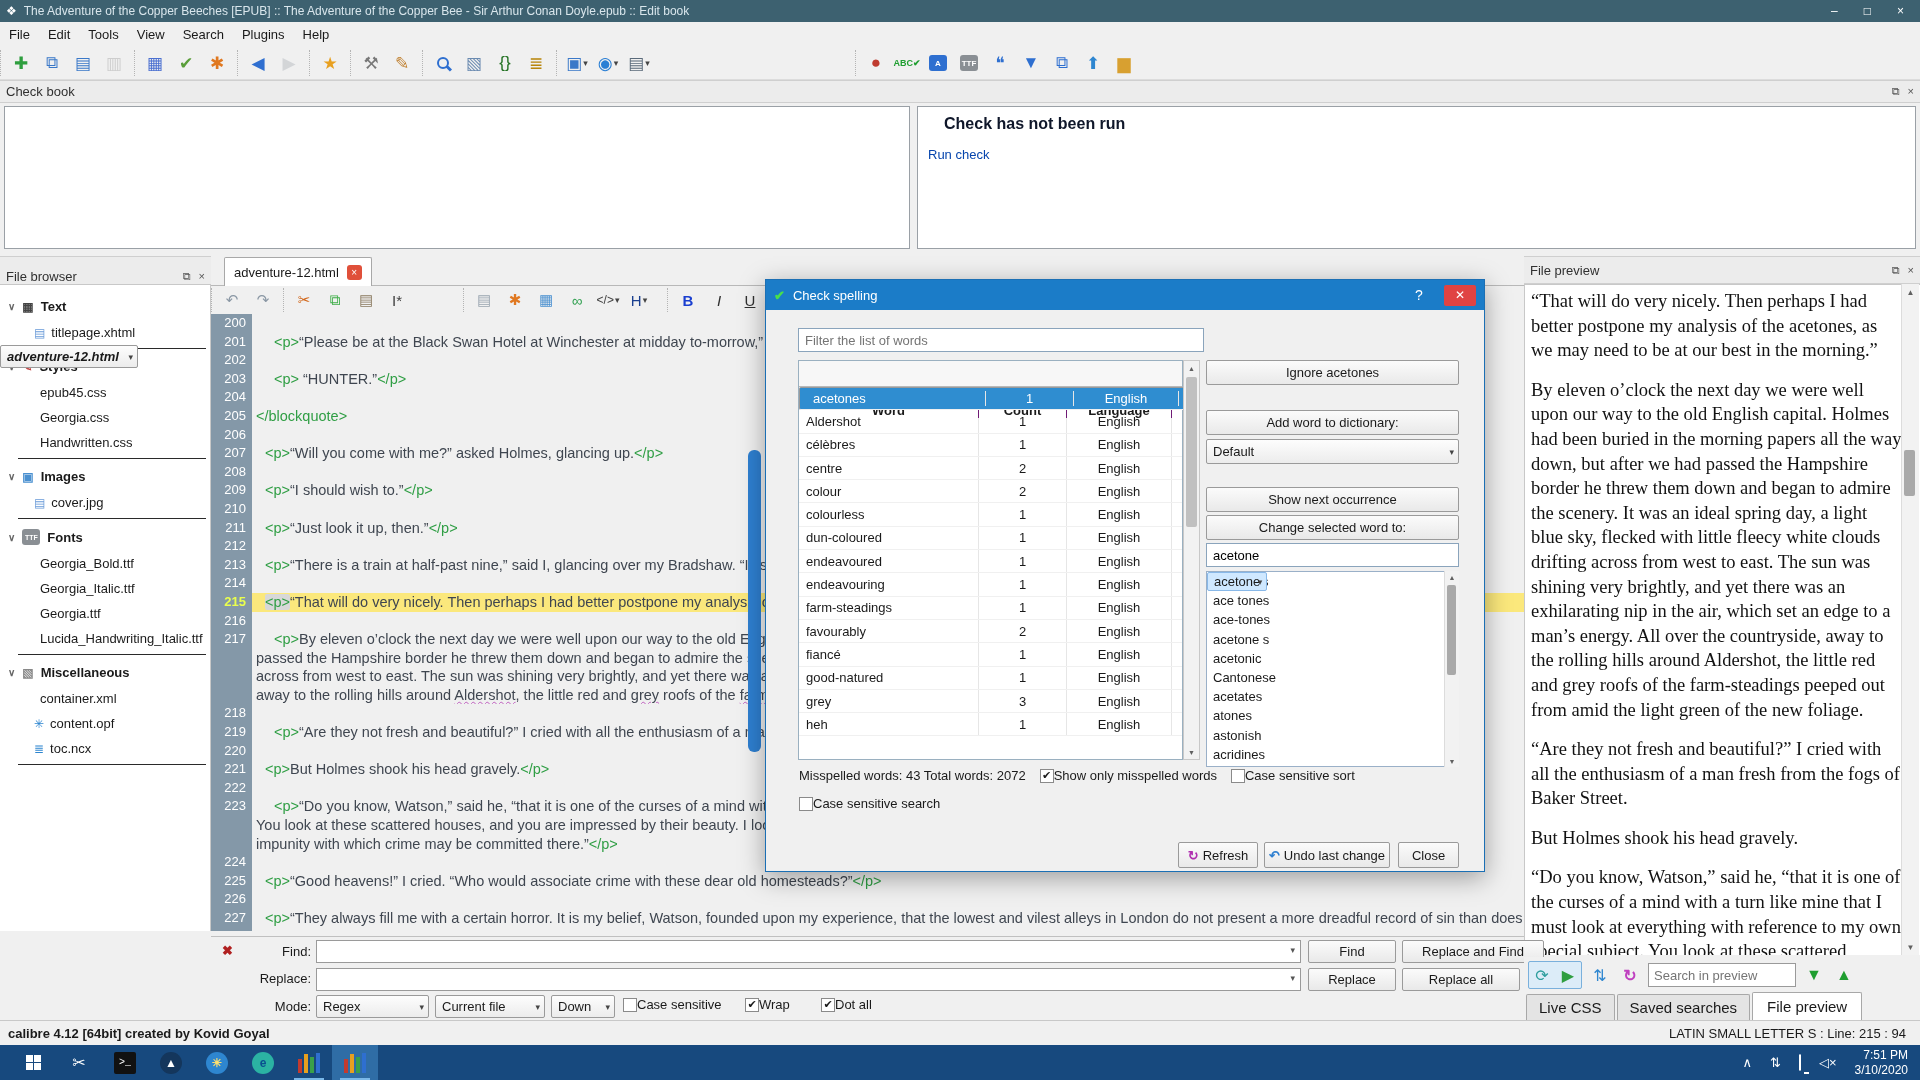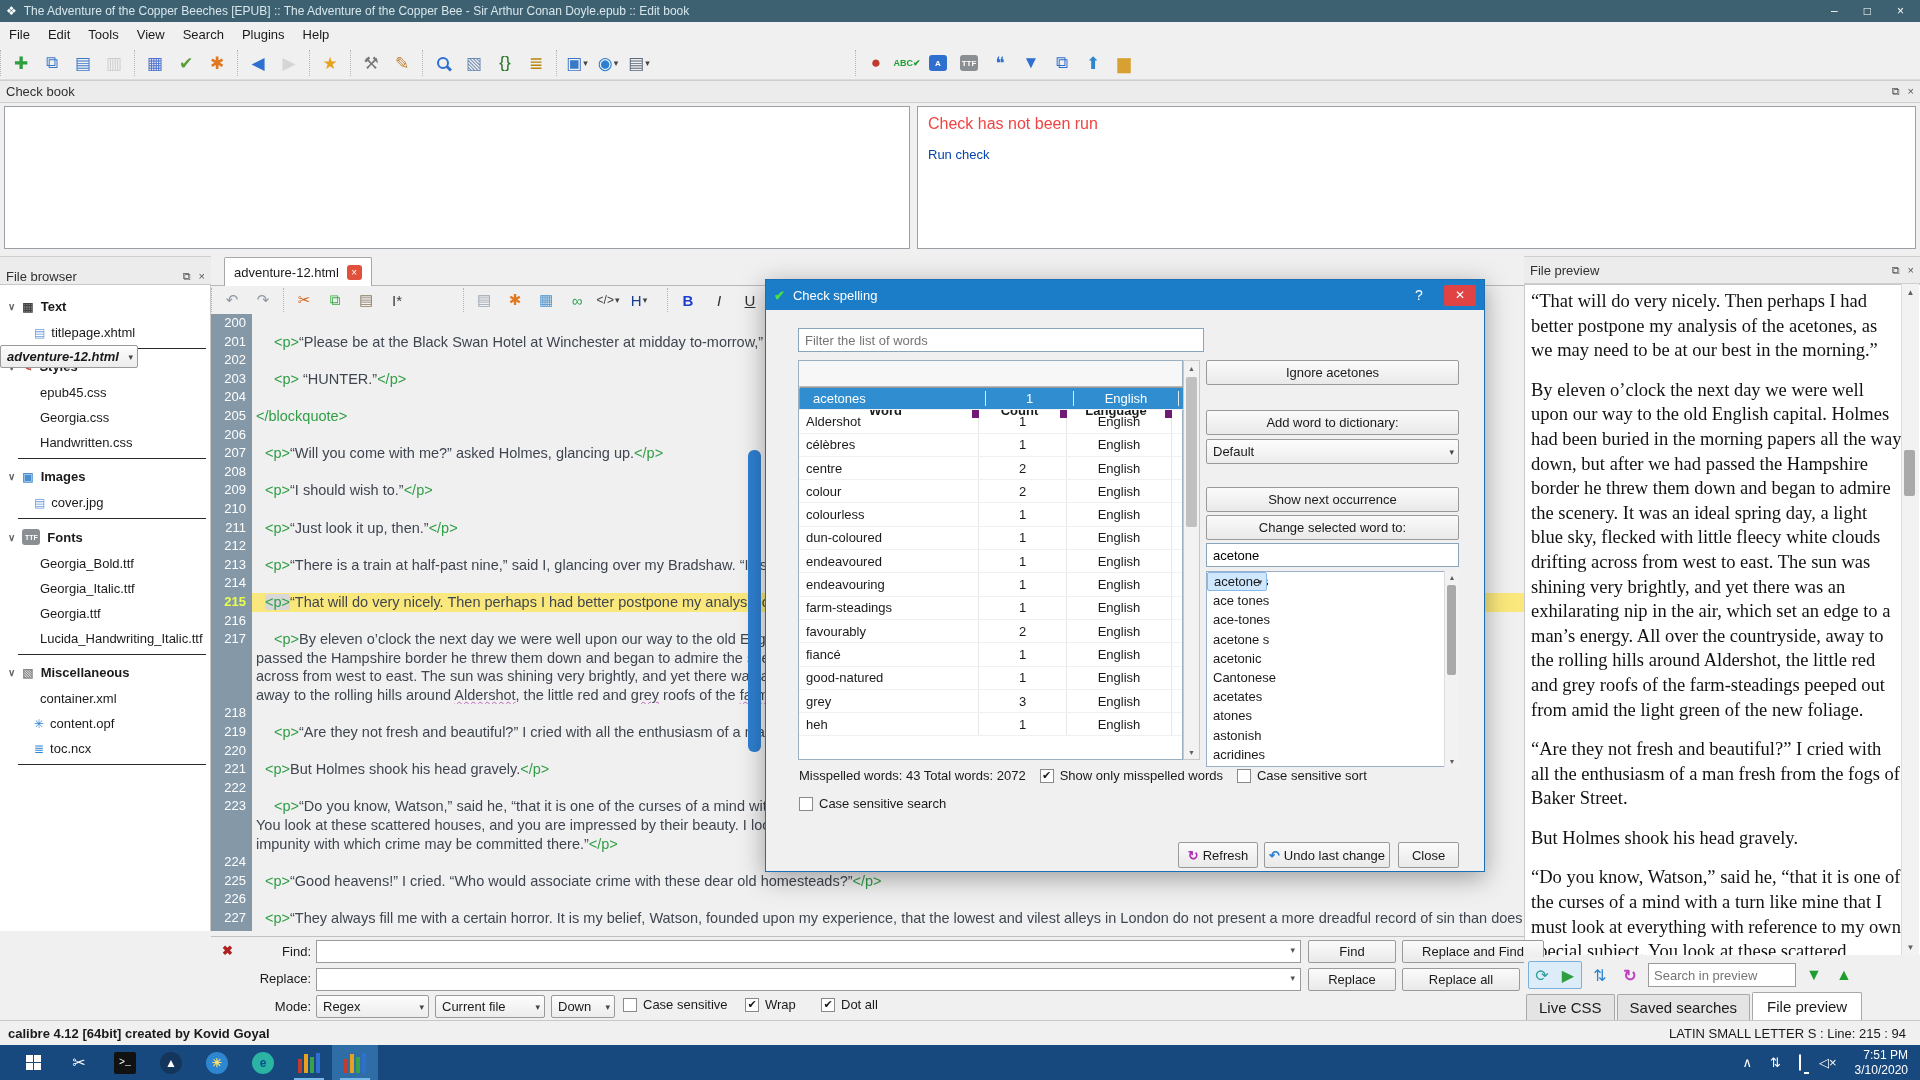--- a/index.html
+++ b/index.html
@@ -32,21 +32,21 @@
     right:-5px;bottom:-2px;transform:rotate(45deg);}
   .dis{opacity:.4;}
 
   
   .dhead{position:absolute;background:#ececec;border-top:1px solid #cfcfcf;border-bottom:1px solid #cfcfcf;
     display:flex;align-items:center;font-size:13px;padding:0 6px;color:#303030;}
   .dhead .dbtns{margin-left:auto;display:flex;gap:8px;color:#555;font-size:11px;}
   .pane{position:absolute;background:#fff;border:1px solid #9aa0a6;}
 
   
-  .cbk-head{font-size:16px;font-weight:normal;color:#ef4444;}
+  .cbk-head{font-size:16px;font-weight:bold;color:#0f172a;margin-left:16px;}
   .run-link{color:#0645ad;font-size:13px;}
 
   
   .tree{position:absolute;left:0;top:284px;width:211px;height:647px;background:#fff;
     border-top:1px solid #c8c8c8;border-right:1px solid #c8c8c8;font-size:13px;overflow:hidden;padding-top:8px;}
   .tcat{display:flex;align-items:center;gap:7px;padding:6px 4px 6px 8px;font-weight:bold;}
   .tcat .caret{color:#666;font-size:10px;}
   .titem{display:flex;align-items:center;gap:6px;padding:5px 2px 5px 40px;}
   .titem.sel .tlabel{font-weight:bold;font-style:italic;}
   .tsep{height:1px;background:#2a2a2a;margin:3px 4px 4px 18px;}
@@ -100,21 +100,21 @@
   .findpanel{position:absolute;left:211px;top:936px;width:1313px;height:84px;background:#f0f0f0;
     border-top:1px solid #c0c0c0;font-size:13px;}
   .fp-label{position:absolute;text-align:right;width:60px;}
   .fp-input{position:absolute;height:23px;background:#fff;border:1px solid #9a9a9a;}
   .fp-input::after{content:"▾";position:absolute;right:5px;top:4px;font-size:9px;color:#555;}
   .btn{display:flex;align-items:center;justify-content:center;background:linear-gradient(#fbfbfb,#e9e9e9);
     border:1px solid #9a9a9a;border-radius:2px;font-size:13px;color:#1a1a1a;}
   .sel{position:absolute;height:23px;background:linear-gradient(#fdfdfd,#ececec);border:1px solid #9a9a9a;
     display:flex;align-items:center;padding:0 18px 0 6px;border-radius:2px;}
   .sel::after{content:"▾";position:absolute;right:4px;font-size:9px;color:#444;}
-  .cb{display:inline-flex;align-items:center;gap:6px;}
+  .cb{display:inline-flex;align-items:center;}
   .cbbox{width:14px;height:14px;background:#fff;border:1px solid #8a8a8a;display:inline-flex;
     align-items:center;justify-content:center;font-size:11px;color:#1a1a1a;}
   .cbbox.on::after{content:"✔";}
 
   
   .statusbar{position:absolute;left:0;top:1020px;width:1920px;height:25px;background:#f0f0f0;
     border-top:1px solid #c8c8c8;display:flex;align-items:center;font-size:13px;padding:0 8px;}
   .statusbar .right{margin-left:auto;padding-right:6px;}
 
   
@@ -142,21 +142,21 @@
     display:flex;align-items:center;padding:0 8px;gap:8px;font-size:13px;}
   .dlg-title .q{margin-left:auto;width:34px;text-align:center;font-size:14px;}
   .dlg-x{width:32px;height:21px;background:#e04343;border-radius:2px;color:#fff;display:flex;
     align-items:center;justify-content:center;font-size:12px;}
   .dlg-body{position:absolute;left:0;top:30px;width:718px;height:481px;}
   .filter{position:absolute;left:32px;top:18px;width:406px;height:24px;border:1px solid #8aa4bc;
     font-size:13px;padding:0 6px;font-family:"Liberation Sans",sans-serif;color:#333;background:#fff;}
   .wtable{position:absolute;left:32px;top:50px;width:385px;height:400px;background:#fff;border:1px solid #9ab0c0;}
   .whead{display:grid;grid-template-columns:180px 88px 105px;height:26px;background:#f7f7f7;
     border-bottom:1px solid #b8b8b8;font-weight:bold;position:relative;}
-  .whead span{display:flex;align-items:center;justify-content:center;border-right:7px solid #701a75;margin-top:42px;}
+  .whead span{display:flex;align-items:center;justify-content:center;border-right:1px solid #701a75;margin-top:42px;}
   .sortarr{position:absolute;left:82px;top:-1px;font-size:7px;color:#222;}
   .trow{display:grid;grid-template-columns:180px 88px 105px;height:23.3px;border-bottom:1px solid #f0f0f0;}
   .trow span{display:flex;align-items:center;padding-left:7px;border-right:1px solid #e6e6e6;}
   .trow span:nth-child(2),.trow span:nth-child(3){justify-content:center;padding-left:0;}
   .trow.sel{background:#2f8dd0;color:#fff;}
   .wsb{position:absolute;left:417px;top:50px;width:17px;height:400px;background:#f2f2f2;border:1px solid #c8c8c8;}
   .dlg-btn{position:absolute;height:25px;}
   .dselect{position:absolute;height:25px;}
   .chinput{position:absolute;left:440px;top:233px;width:253px;height:24px;border:1px solid #8aa4bc;
     padding:0 6px;font-size:13px;font-family:"Liberation Sans",sans-serif;background:#fff;}

